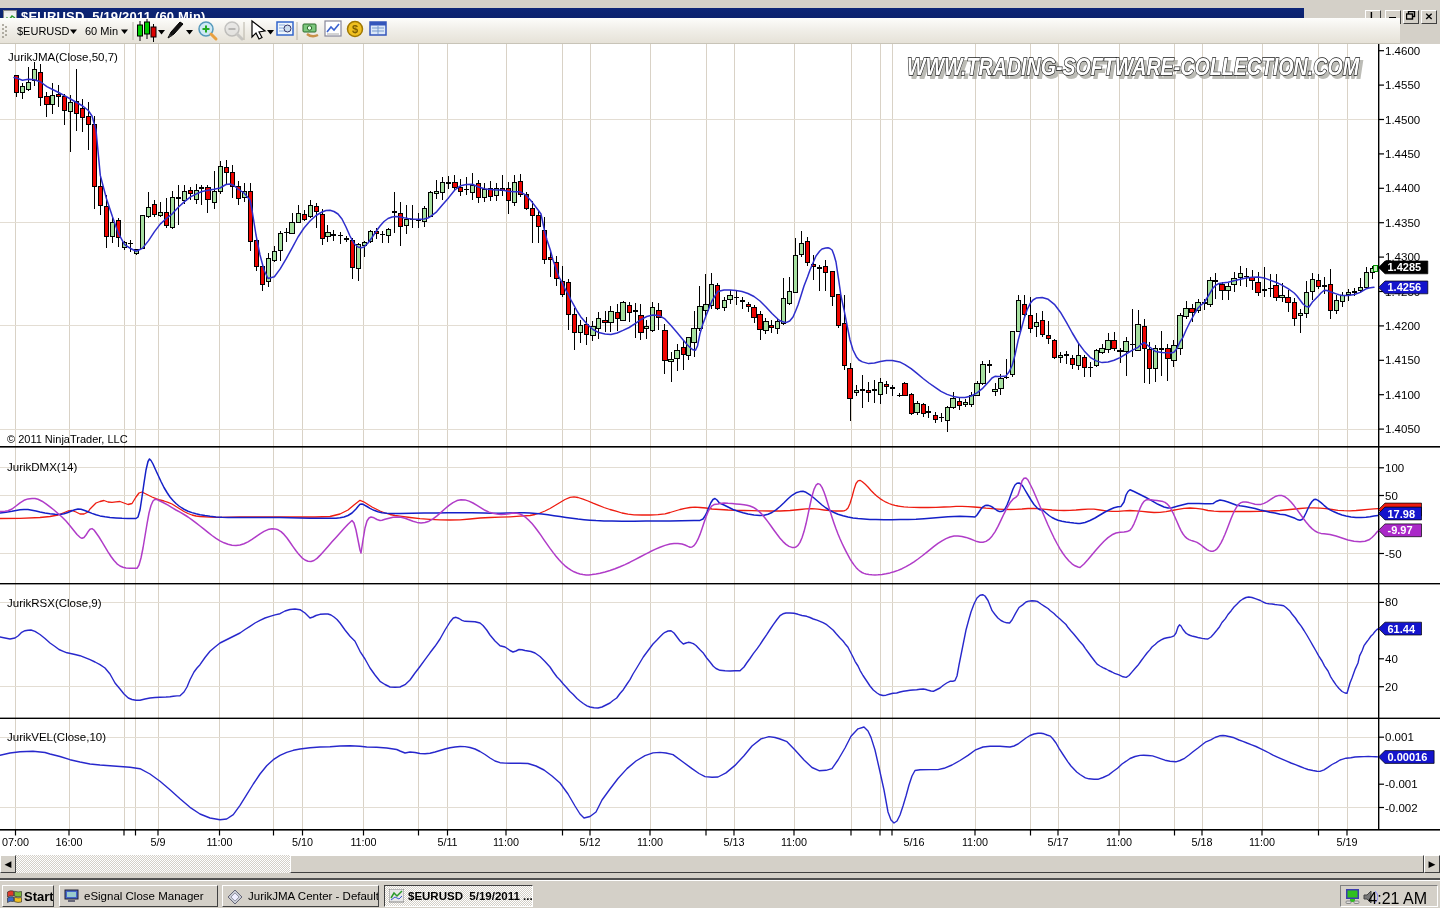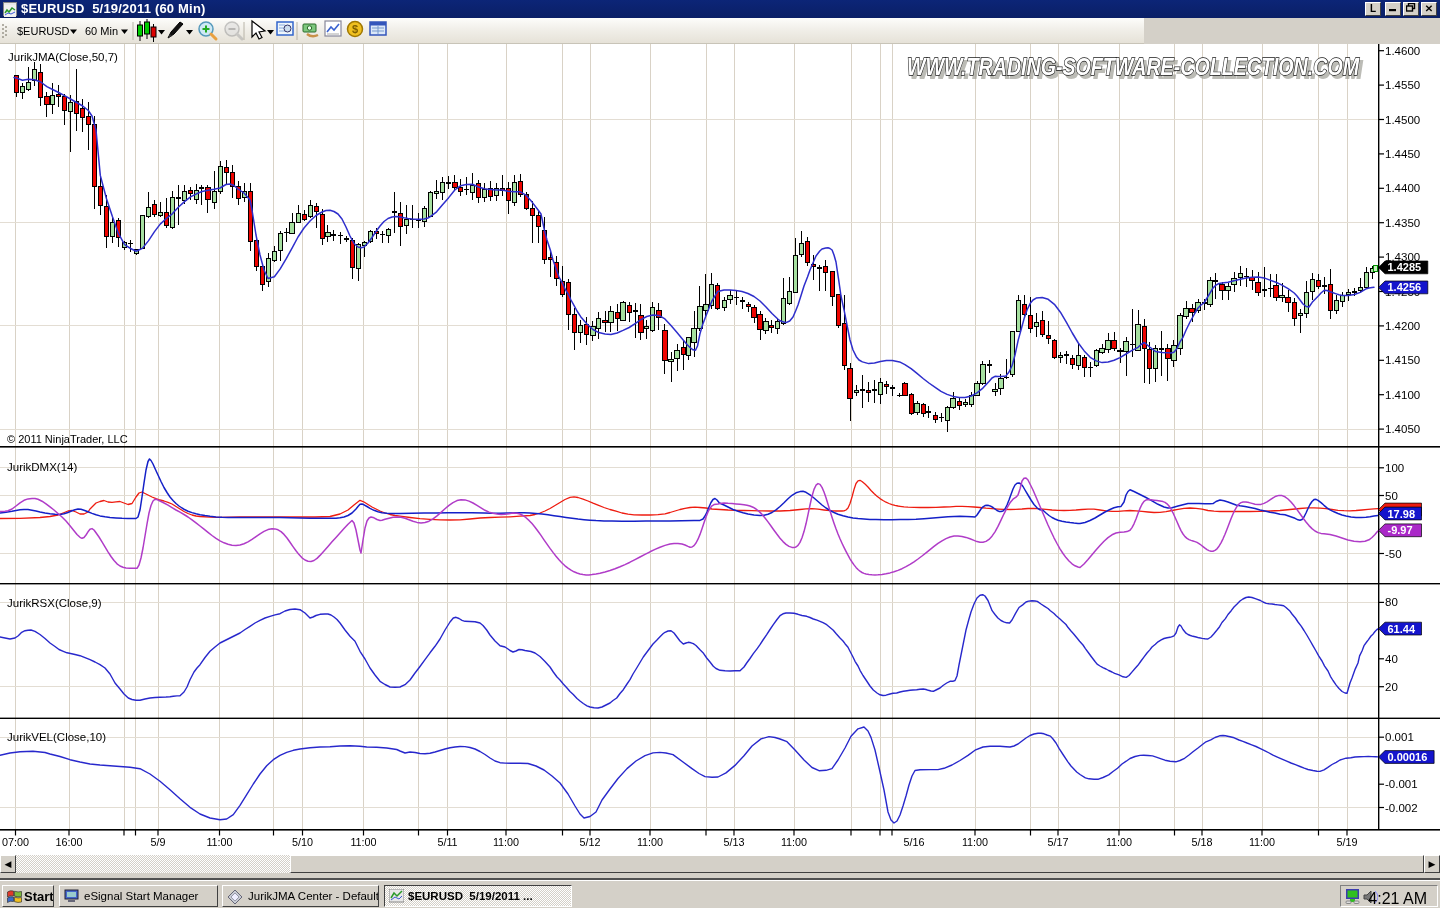--- a/index.html
+++ b/index.html
@@ -1,19 +1,19 @@
 <!DOCTYPE html>
 <html><head><meta charset="utf-8"><style>
 *{margin:0;padding:0;box-sizing:border-box}
 body{width:1440px;height:908px;overflow:hidden;font-family:"Liberation Sans",sans-serif;background:#d4d0c8;position:relative}
-.titlebar{position:absolute;left:0;top:0;width:1440px;height:18px;background:linear-gradient(180deg,#0c2577 0%,#0a1f66 100%);color:#fff}
+.titlebar{position:absolute;left:0;top:8px;width:1304px;height:18px;background:linear-gradient(180deg,#0c2577 0%,#0a1f66 100%);color:#fff}
 .tico{position:absolute;left:3px;top:2px;width:14px;height:14px;background:#e8e8e8;border:1px solid #888;}
 .ttext{position:absolute;left:21px;top:1px;font-size:13px;font-weight:bold;letter-spacing:0.2px}
 .tbtn{position:absolute;top:2px;width:16px;height:14px;background:#d4d0c8;border-top:1px solid #fff;border-left:1px solid #fff;border-right:1px solid #404040;border-bottom:1px solid #404040;font-size:10px;font-weight:bold;color:#000;text-align:center;line-height:12px}
-.toolbar{position:absolute;left:0;top:18px;width:1144px;height:26px;background:linear-gradient(180deg,#fdfdfb 0%,#f1efe9 45%,#e6e2d8 100%);border-bottom:1px solid #c8c4b8}
+.toolbar{position:absolute;left:0;top:18px;width:1400px;height:26px;background:linear-gradient(180deg,#fdfdfb 0%,#f1efe9 45%,#e6e2d8 100%);border-bottom:1px solid #c8c4b8}
 .chart{position:absolute;left:0;top:0}
 .sb{position:absolute;left:0;top:855px;width:1440px;height:18px;background:#d4d0c8}
 .sbtrack{position:absolute;left:16px;top:0;width:274px;height:18px;background:#d4d0c8;background-image:repeating-conic-gradient(#ffffff 0% 25%,#d4d0c8 0% 50%);background-size:2px 2px}
 .sbthumb{position:absolute;left:290px;top:0;width:1134px;height:18px;background:#d4d0c8;border-top:1px solid #fff;border-left:1px solid #fff;border-right:1px solid #404040;border-bottom:1px solid #404040}
 .sbbtn{position:absolute;top:0;width:16px;height:18px;background:#d4d0c8;border-top:1px solid #fff;border-left:1px solid #fff;border-right:1px solid #404040;border-bottom:1px solid #404040;text-align:center;line-height:16px;font-size:9px;color:#000}
 .winbot{position:absolute;left:0;top:873px;width:1440px;height:7px;background:#d4d0c8;border-bottom:2px solid #505050}
 .taskbar{position:absolute;left:0;top:880px;width:1440px;height:28px;background:#d4d0c8;border-top:1px solid #fff}
 .task{position:absolute;top:4px;height:22px;background:#d4d0c8;border-top:1px solid #fff;border-left:1px solid #fff;border-right:1px solid #404040;border-bottom:1px solid #404040;font-size:11.5px;color:#000;white-space:nowrap;overflow:hidden}
 .task.active{background:#d4d0c8;background-image:repeating-conic-gradient(#ffffff 0% 25%,#d4d0c8 0% 50%);background-size:2px 2px;border-top:1px solid #404040;border-left:1px solid #404040;border-right:1px solid #fff;border-bottom:1px solid #fff;font-weight:bold}
 .tray{position:absolute;right:2px;top:4px;width:98px;height:22px;border:1px solid #808080;border-right-color:#fff;border-bottom-color:#fff;font-size:16px;color:#000}
@@ -765,30 +765,30 @@
         </g>
       </svg>
    <span style="position:absolute;left:21px;top:3px">Start</span>
  </div>
  <div class="task" style="left:59px;width:159px">
    <svg width="15" height="14" style="position:absolute;left:4px;top:3px">
         <rect x="1" y="1" width="13" height="9" fill="#4466cc" stroke="#223"></rect>
         <rect x="3" y="3" width="9" height="5" fill="#9cc"></rect>
         <rect x="4" y="11" width="7" height="2" fill="#667"></rect>
       </svg>
-   <span style="position:absolute;left:24px;top:4px">eSignal Start Manager</span>
+   <span style="position:absolute;left:24px;top:4px">eSignal Close Manager</span>
  </div>
  <div class="task" style="left:222px;width:157px">
    <svg width="14" height="14" style="position:absolute;left:5px;top:4px">
         <path d="M7,0 L14,7 L7,14 L0,7 Z" fill="#c8ccd4" stroke="#667"></path>
         <path d="M7,3 L11,7 L7,11 L3,7 Z" fill="#eef" stroke="#99a"></path>
       </svg>
    <span style="position:absolute;left:25px;top:4px">JurikJMA Center - Default</span>
  </div>
- <div class="task active" style="left:384px;width:188px">
+ <div class="task active" style="left:384px;width:149px">
    <svg width="15" height="14" style="position:absolute;left:4px;top:3px">
         <rect x="0" y="0" width="15" height="13" fill="#e8e8e8" stroke="#888"></rect>
         <polyline points="2,9 5,4 8,7 13,2" stroke="#2a9a2a" stroke-width="1.5" fill="none"></polyline>
         <polyline points="2,11 6,8 10,10 13,7" stroke="#3a5ad0" stroke-width="1" fill="none"></polyline>
       </svg>
    <span style="position:absolute;left:23px;top:4px">$EURUSD&nbsp; 5/19/2011 ...</span>
  </div>
  <div class="tray">
    <svg width="15" height="15" style="position:absolute;left:4px;top:3px">
         <rect x="1" y="0" width="13" height="10" fill="#3c3cb0"></rect>

